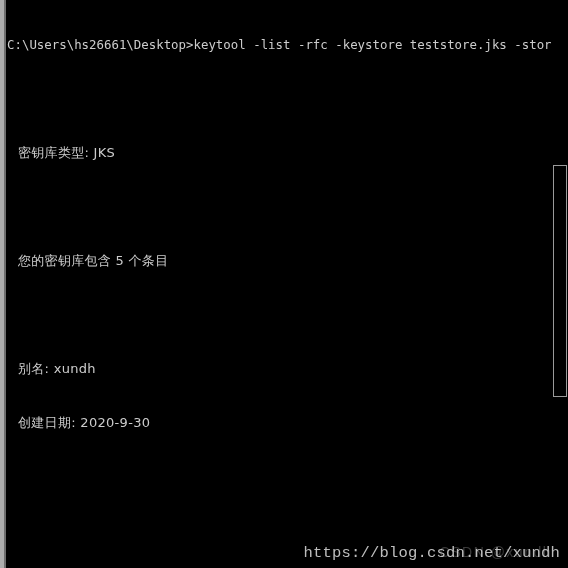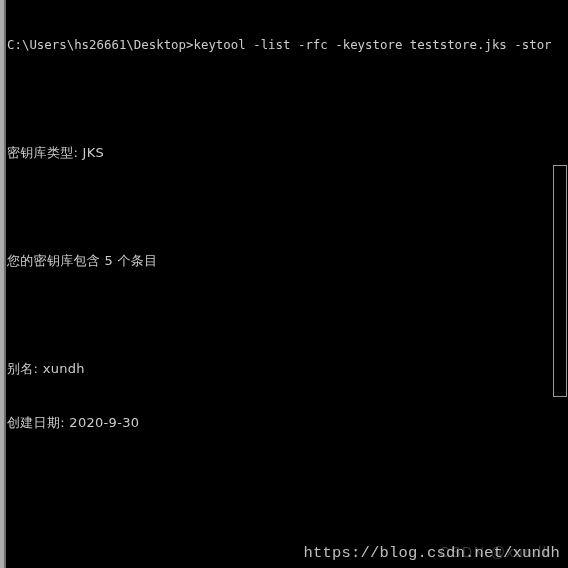--- a/index.html
+++ b/index.html
@@ -82,20 +82,21 @@
     white-space: pre;
     font-family: "DejaVu Sans Mono", "Liberation Mono", monospace;
     font-size: 12.4px;
     line-height: 18px;
     overflow: hidden;
   }
   .line.cjk {
     font-family: "DejaVu Sans", "Liberation Sans", sans-serif;
     font-size: 13px;
     letter-spacing: 0.3px;
+    padding-left: 11px;
   }
   .line.blank {
     height: 18px;
   }
 
   
   #watermark {
     position: absolute;
     right: 8px;
     bottom: 6px;

